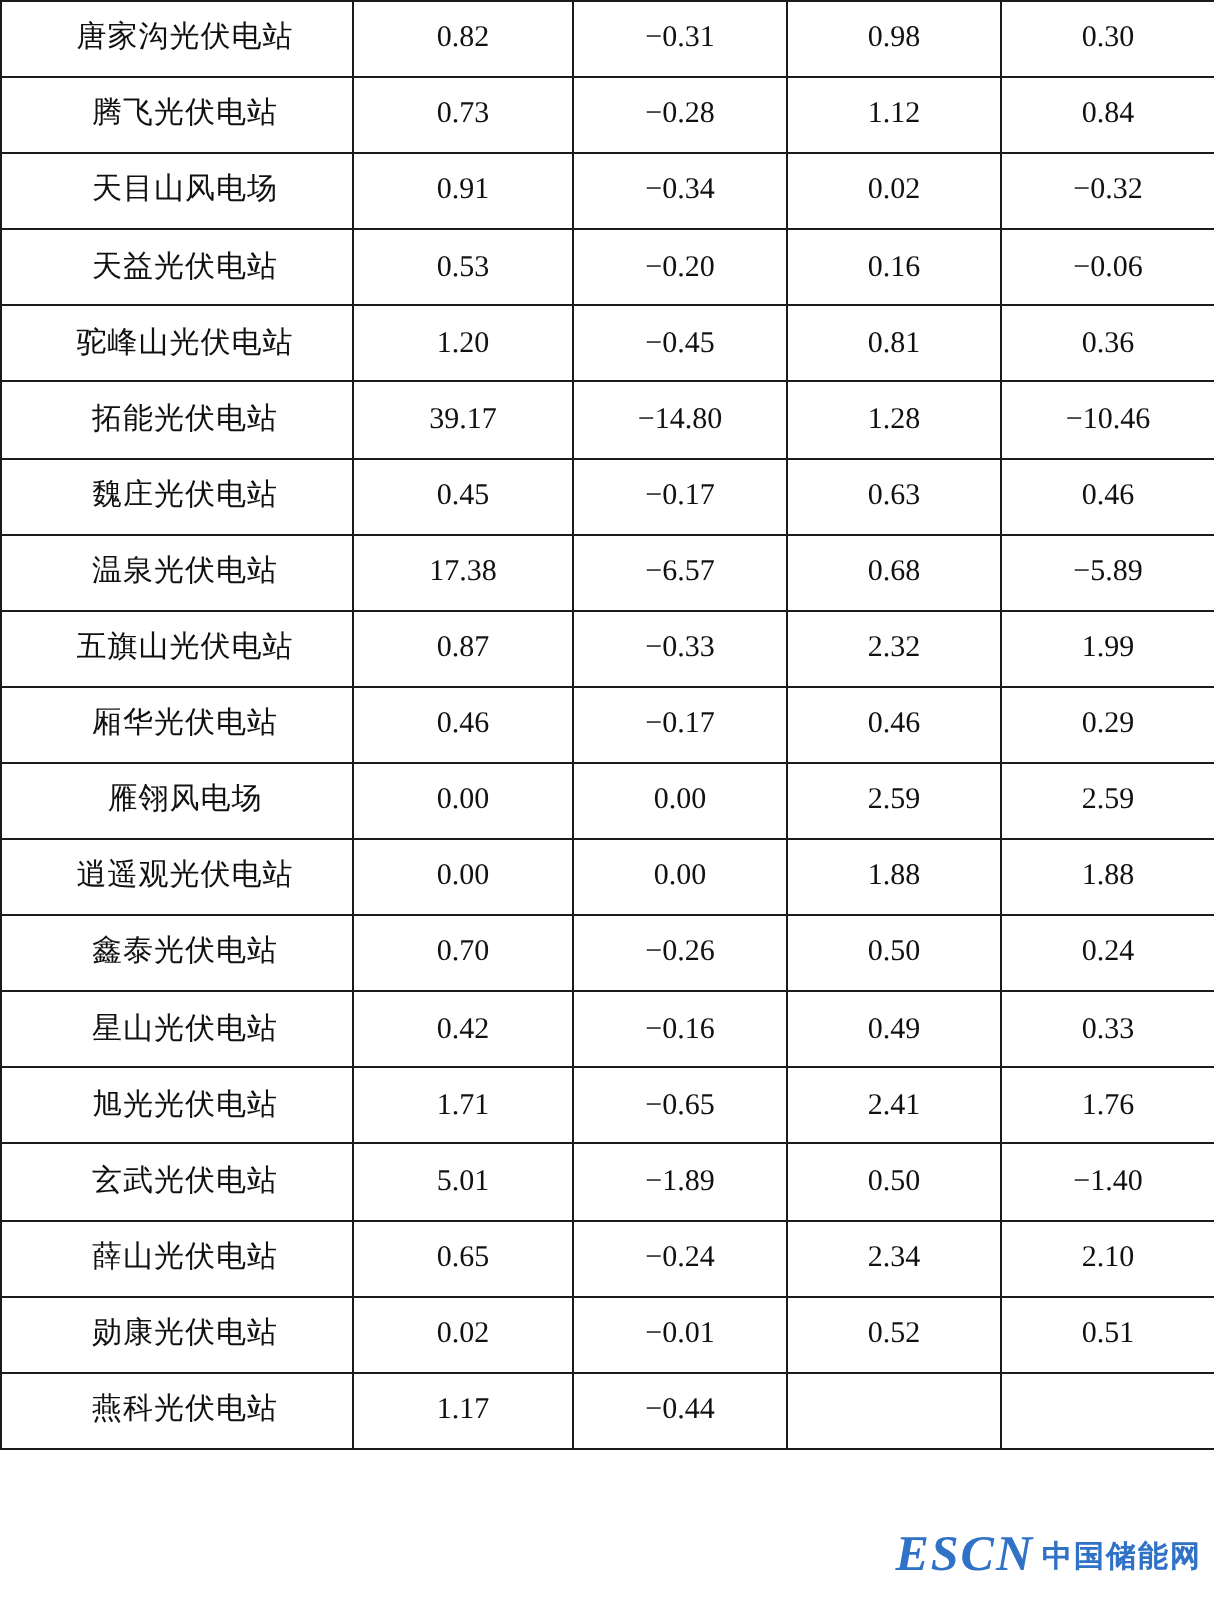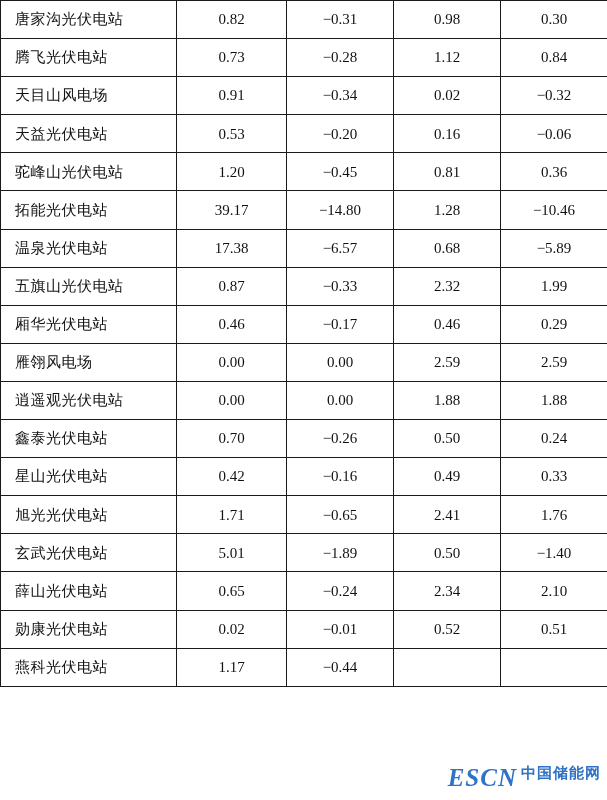--- a/index.html
+++ b/index.html
@@ -26,21 +26,21 @@
     border: 1px solid #1a1a1a;
     font-size: 15px;
     color: #111111;
     padding: 0 6px;
     box-sizing: border-box;
     line-height: 1.1;
     white-space: nowrap;
     overflow: hidden;
   }
   #data-table td.name-cell {
-    text-align: left;
+    text-align: center;
     padding-left: 14px;
     letter-spacing: 0.5px;
   }
   #data-table td.num-cell {
     text-align: center;
     font-family: "Liberation Serif", serif;
     font-size: 15px;
   }
   
   col.c0 { width: 176px; }
@@ -52,20 +52,21 @@
   
   #data-table tr:first-child td {
     border-top: 1px solid #1a1a1a;
   }
 
   .watermark {
     position: absolute;
     right: 6px;
     bottom: 8px;
     display: flex;
+    align-items: center;
     pointer-events: none;
   }
   .watermark .wm-escn {
     font-family: "Liberation Serif", serif;
     font-weight: bold;
     font-style: italic;
     font-size: 25px;
     color: #2f72c6;
     letter-spacing: 1px;
   }
@@ -126,20 +127,27 @@
         <td class="num-cell">0.36</td>
       </tr>
       <tr>
         <td class="name-cell">拓能光伏电站</td>
         <td class="num-cell">39.17</td>
         <td class="num-cell">−14.80</td>
         <td class="num-cell">1.28</td>
         <td class="num-cell">−10.46</td>
       </tr>
       <tr>
+        <td class="name-cell">魏庄光伏电站</td>
+        <td class="num-cell">0.45</td>
+        <td class="num-cell">−0.17</td>
+        <td class="num-cell">0.63</td>
+        <td class="num-cell">0.46</td>
+      </tr>
+      <tr>
         <td class="name-cell">温泉光伏电站</td>
         <td class="num-cell">17.38</td>
         <td class="num-cell">−6.57</td>
         <td class="num-cell">0.68</td>
         <td class="num-cell">−5.89</td>
       </tr>
       <tr>
         <td class="name-cell">五旗山光伏电站</td>
         <td class="num-cell">0.87</td>
         <td class="num-cell">−0.33</td>

